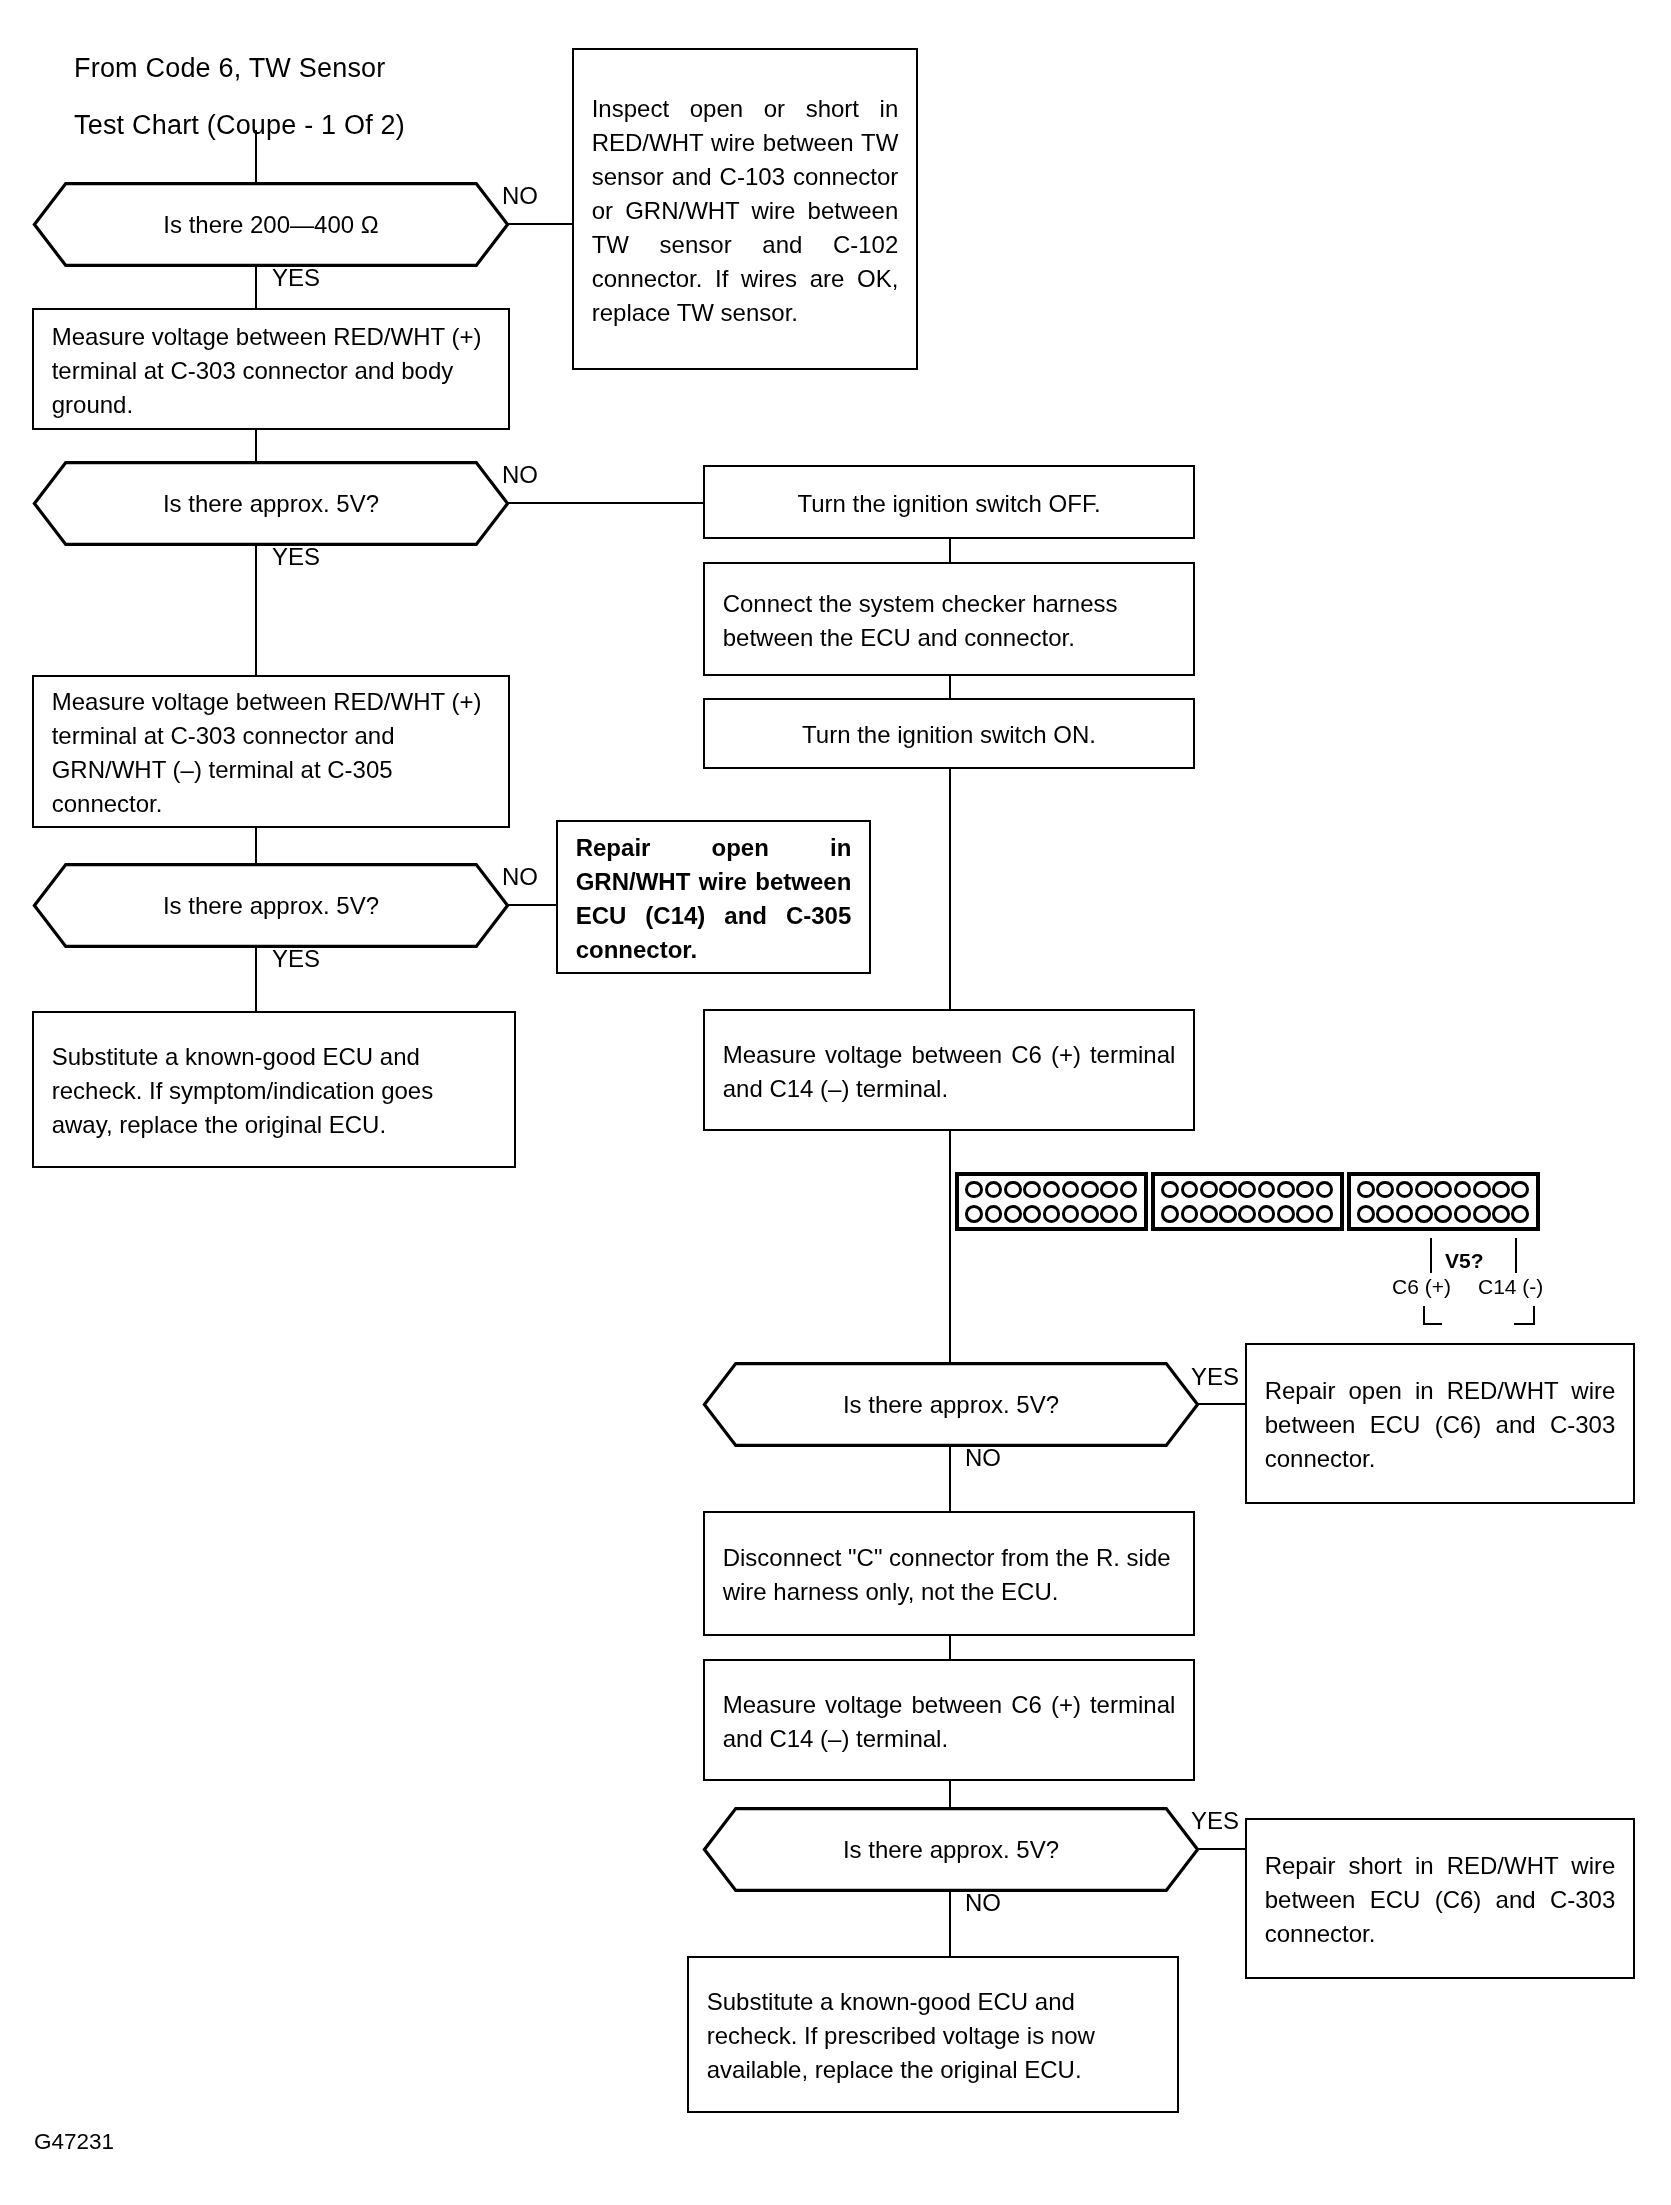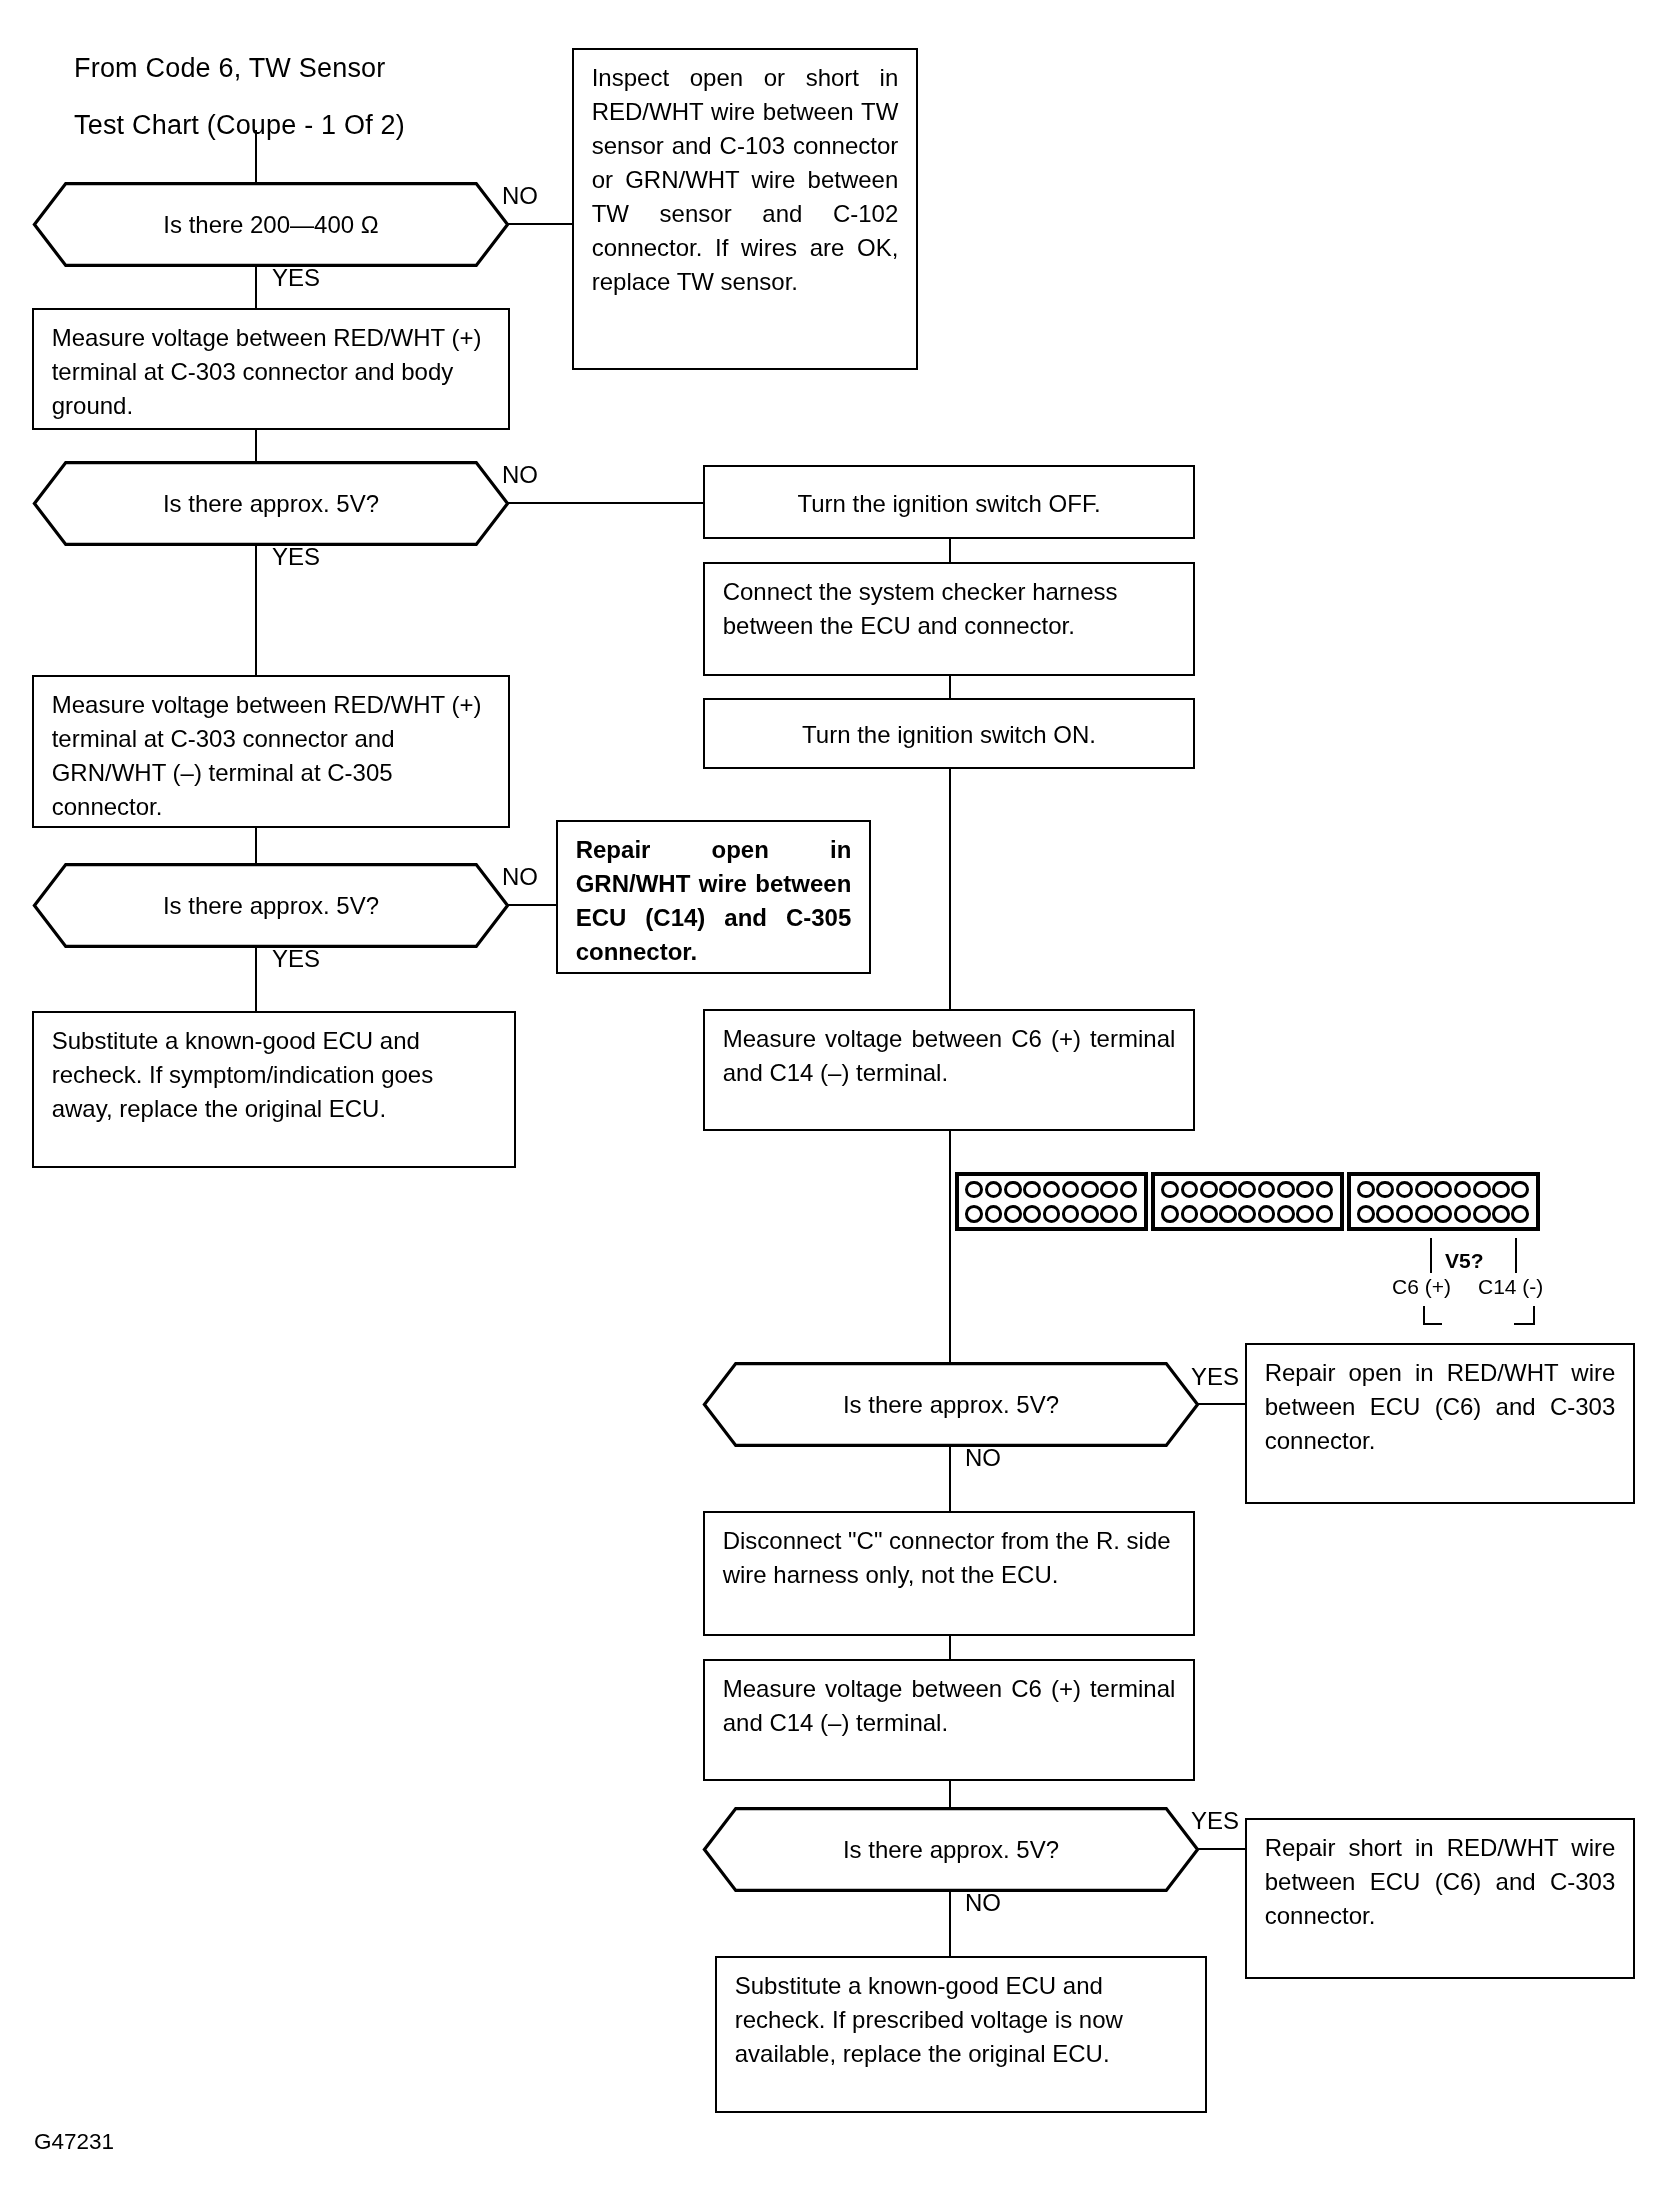--- a/index.html
+++ b/index.html
@@ -30,21 +30,21 @@
     line-height: 42px;
     letter-spacing: 0.2px;
     white-space: pre-line;
   }
 
   
   .pbox {
     border: 2.4px solid #000;
     background: #fff;
     display: flex;
-    align-items: flex-start;
+    align-items: center;
   }
   .pbox .txt {
     font-size: 24px;
     line-height: 34px;
     padding: 11.3px 17.7px 8px 17.7px;
     width: 100%;
   }
   .pbox .txt.j { text-align: justify; text-align-last: left; }
   .pbox.center { align-items: center; }
   .pbox.center .txt { text-align: left; }
@@ -328,20 +328,20 @@
   </div>
   <div class="hline" style="left:1198px; top:1848px; width:129px;"></div>
   <div class="blabel" style="left:1191px; top:1807px;">YES</div>
   <div class="vline" style="left:949px; top:1890px; height:68px;"></div>
   <div class="blabel" style="left:965px; top:1889px;">NO</div>
 
   <div class="abs pbox" style="left:1245px; top:1786px; width:390px; height:161px;margin-top:32px;">
     <div class="txt j">Repair short in RED/WHT wire between ECU (C6) and C-303 connector.</div>
   </div>
 
-  <div class="abs pbox" style="left:715px; top:1956px; width:492px; height:157px;">
+  <div class="abs pbox" style="left:687px; top:1956px; width:492px; height:157px;">
     <div class="txt">Substitute a known-good ECU and recheck. If prescribed voltage is now available, replace the original ECU.</div>
   </div>
 
   <div class="fcode" style="left:34px; top:2129px;">G47231</div>
 
 </div>
 
 
 </body></html>

